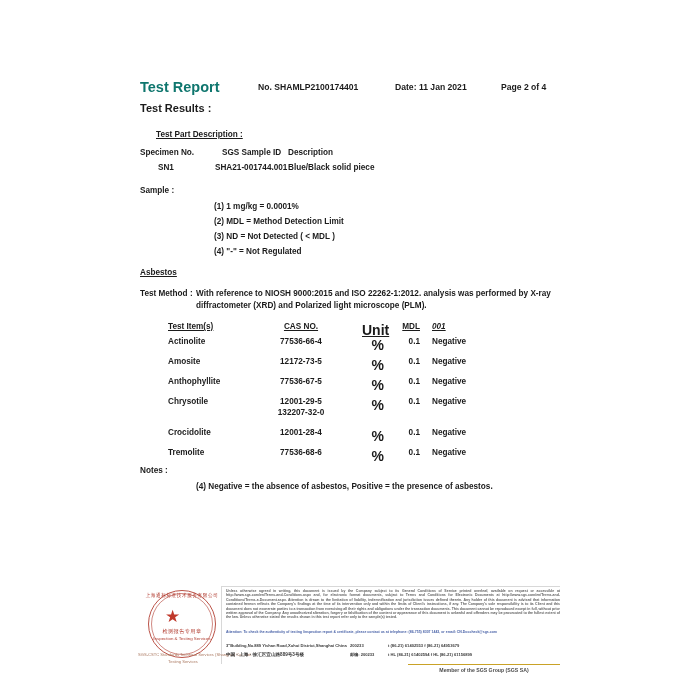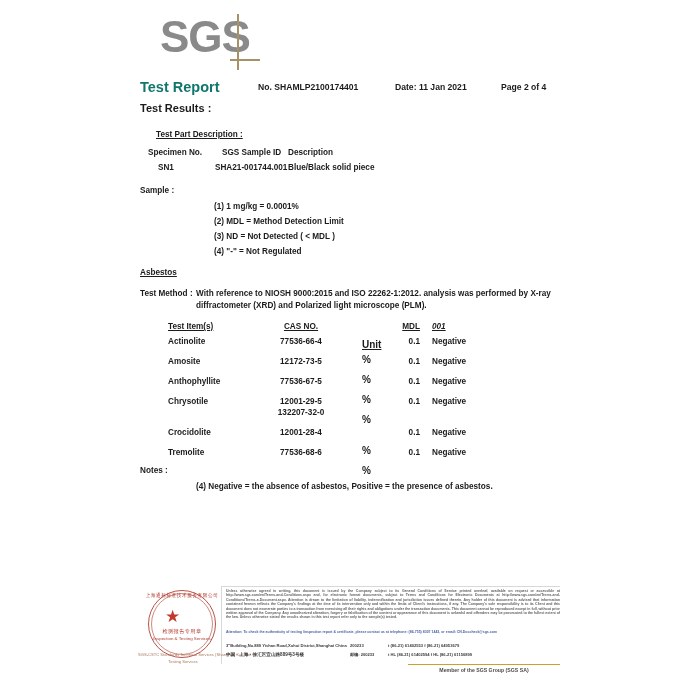--- a/index.html
+++ b/index.html
@@ -105,21 +105,21 @@
   .t {
     position: absolute;
     font-size: 8.2px;
     font-weight: bold;
     white-space: nowrap;
     color: #1b1b1b;
   }
   .u { text-decoration: underline; }
 
   
-  .spec-hdr-1 { left: 140px; top: 148px; margin-left: 8px; }
+  .spec-hdr-1 { left: 140px; top: 148px; }
   .spec-hdr-2 { left: 222px; top: 148px; }
   .spec-hdr-3 { left: 288px; top: 148px; }
   .spec-val-1 { left: 158px; top: 163px; }
   .spec-val-2 { left: 215px; top: 163px; }
   .spec-val-3 { left: 288px; top: 163px; }
 
   
   .remarks-label { left: 140px; top: 186px; }
   .remark { left: 196px; margin-left: 18px; }
 
@@ -135,21 +135,21 @@
     left: 140px;
     top: 322px;
     width: 420px;
   }
   .tbl-row {
     position: relative;
     height: 20px;
   }
   .c-item   { position: absolute; left: 28px;  font-size: 8.2px; font-weight: bold; white-space: nowrap; }
   .c-cas    { position: absolute; left: 118px; width: 86px; text-align: center; font-size: 8.2px; font-weight: bold; }
-  .c-unit   { position: absolute; left: 222px; width: 22px; text-align: left; font-size: 10px; font-weight: bold; margin-top: 17px; }
+  .c-unit   { position: absolute; left: 222px; width: 22px; text-align: right; font-size: 14px; font-weight: bold; }
   .c-mdl    { position: absolute; left: 252px; width: 28px; text-align: right;  font-size: 8.2px; font-weight: bold; }
   .c-res    { position: absolute; left: 292px; font-size: 8.2px; font-weight: bold; white-space: nowrap; }
 
   .tbl-head .c-item,
   .tbl-head .c-cas,
   .tbl-head .c-unit,
   .tbl-head .c-mdl,
   .tbl-head .c-res { text-decoration: underline; }
   .tbl-head .c-res { font-style: italic; }
   .tbl-head { height: 15px; }
@@ -362,25 +362,20 @@
     font-size: 5.2px;
     color: #4a4a4a;
     font-weight: bold;
   }
 </style>
 </head>
 <body>
 
 <div class="page">
 
-  <div class="logo-wrap">
-    <div class="logo-text">SGS</div>
-    <div class="logo-vline"></div>
-    <div class="logo-hline"></div>
-  </div>
 
   <div class="report-head">
     <div class="report-title">Test Report</div>
     <div class="report-no">No. SHAMLP2100174401</div>
     <div class="report-date">Date: 11 Jan 2021</div>
     <div class="report-page">Page 2 of 4</div>
   </div>
   <div class="test-results-label">Test Results :</div>
 
   <div class="t u" style="left:156px; top:130px;">Test Part Description :</div>

